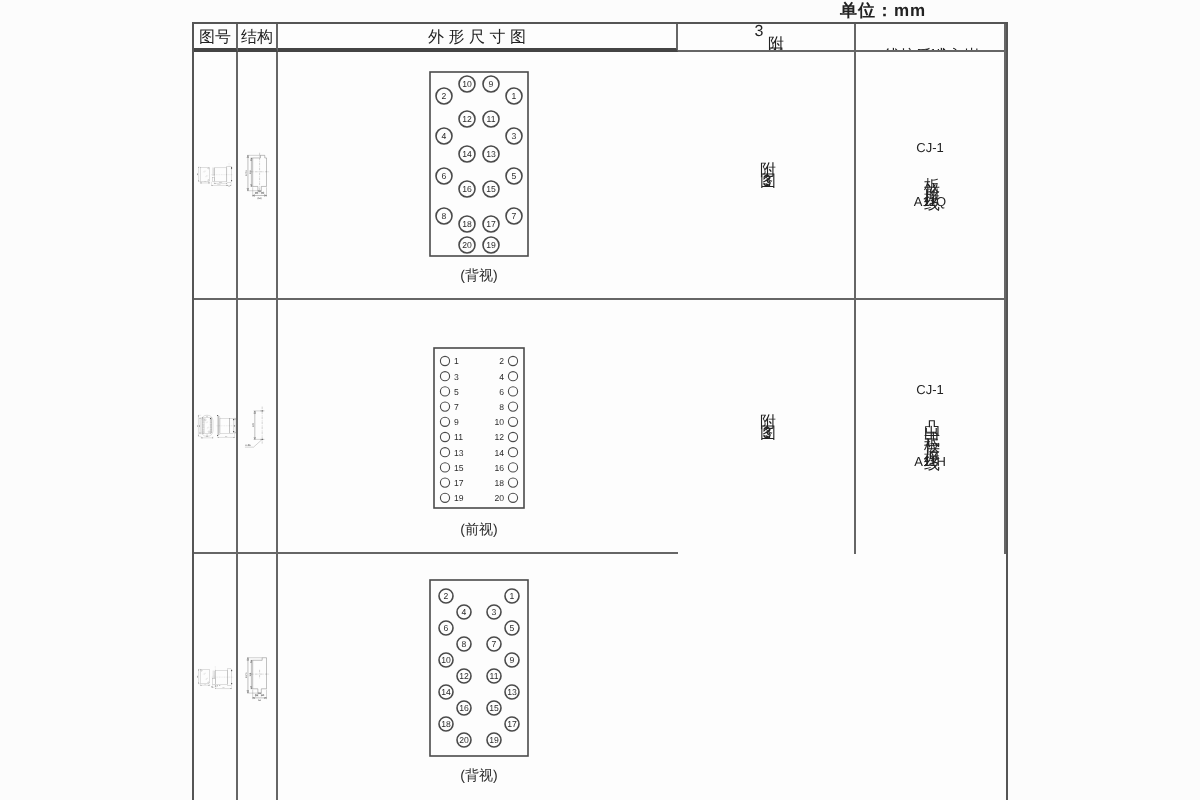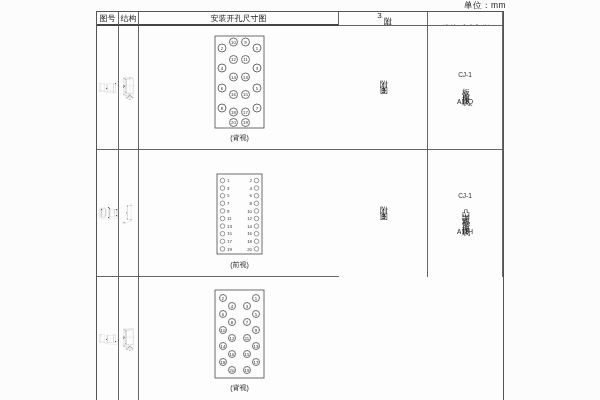--- a/index.html
+++ b/index.html
@@ -1,21 +1,21 @@
 <!DOCTYPE html>
 <html><head>
 <meta charset="utf-8">
 <style>
   html,body{margin:0;padding:0;}
   body{
     width:600px;height:400px;position:relative;
     background:#fcfcfc;color:#222;
     font-family:"Liberation Sans","DejaVu Sans",sans-serif;
   }
-  .unit{position:absolute;top:0px;left:464px;font-size:8.5px;letter-spacing:0.5px;}
+  .unit{position:absolute;top:0px;left:420px;font-size:8.5px;letter-spacing:0.5px;font-weight:bold;}
   .tbl{
     position:absolute;left:96px;top:11px;width:406px;height:388px;
     display:grid;
     grid-template-columns:22px 20px 200px 89px 75px;
     grid-template-rows:14px 124px 127px 123px;
     border:1px solid #555;background:#fdfdfd;
   }
   .cell{
     border-right:1px solid #666;border-bottom:1px solid #666;
     display:flex;align-items:center;justify-content:center;
@@ -50,21 +50,21 @@
     </marker>
   </defs>
 </svg>
 
 <div class="unit">单位：mm</div>
 
 <div class="tbl">
 
   <div class="cell hc">图号</div>
   <div class="cell hc">结构</div>
-  <div class="cell hc">安装开孔尺寸图</div>
+  <div class="cell hc">外 形 尺 寸 图</div>
 
   <div class="cell">
     <div class="vtext figv">附图3</div>
   </div>
   <div class="cell struct">
     <div class="model">CJ-1</div>
     <div class="vtext">嵌入式后接线</div>
     <div class="code">A11K</div>
   </div>
   <div class="cell">

